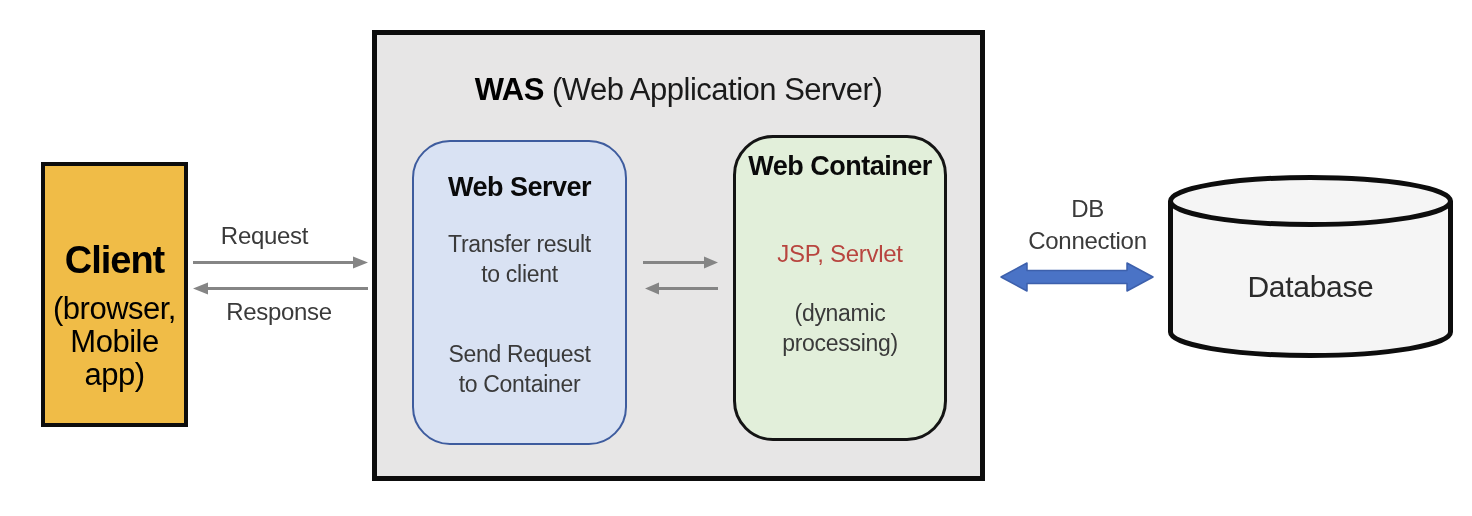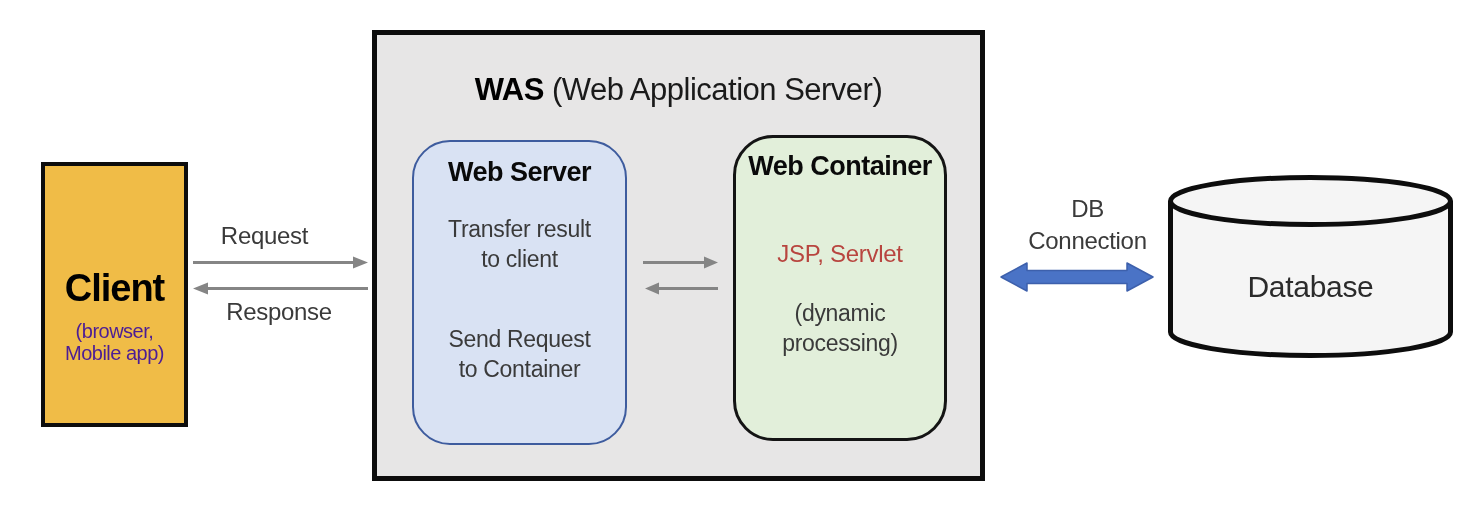--- a/index.html
+++ b/index.html
@@ -41,21 +41,21 @@
     display: flex; flex-direction: column;
     align-items: center; justify-content: center;
     padding-top: 44px;
     text-align: center;
   }
   .client-title {
     font-size: 38px; font-weight: bold; color: #000;
     letter-spacing: -1px; line-height: 1.0; margin-bottom: 14px;
   }
   .client-subtitle {
-    font-size: 20px; line-height: 1.06; color: #4c1d95;
+    font-size: 31px; line-height: 1.06; color: #000000;
     letter-spacing: -0.5px;
   }
 
   
   .was-box {
     position: absolute;
     left: 372px; top: 30px;
     width: 613px; height: 451px;
     background: var(--was-fill);
     border: 5px solid var(--ink);
@@ -72,21 +72,21 @@
 
   
   .web-server-box {
     position: absolute;
     left: 412px; top: 140px;
     width: 215px; height: 305px;
     background: var(--web-server-fill);
     border: 2px solid var(--web-server-border);
     border-radius: 38px;
     text-align: center;
-    padding-top: 15px;
+    padding-top: 30px;
   }
   .web-container-box {
     position: absolute;
     left: 733px; top: 135px;
     width: 214px; height: 306px;
     background: var(--web-container-fill);
     border: 3px solid var(--web-container-border);
     border-radius: 40px;
     text-align: center;
     padding-top: 13px;

